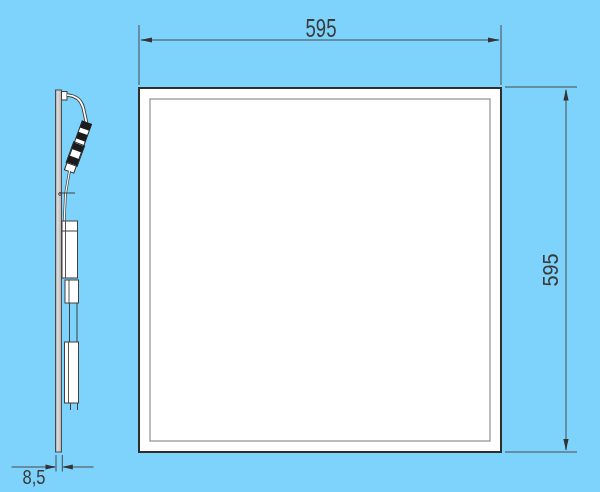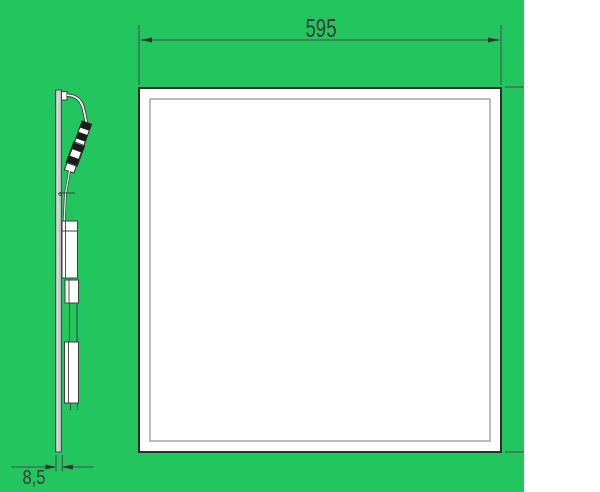--- a/index.html
+++ b/index.html
@@ -2,23 +2,23 @@
 <html><head>
 <meta charset="utf-8">
 <style>
   html, body {
     margin: 0;
     padding: 0;
     background: #ffffff;
   }
   .canvas {
     position: relative;
-    width: 524px;
+    width: 600px;
     height: 492px;
-    background: #22c55e;
+    background: #7dd3fc;
     font-family: "Liberation Sans", sans-serif;
     overflow: hidden;
     text-decoration: underline;
   }
   svg text {
     font-family: "Liberation Sans", sans-serif;
     fill: #3a3a3a;
   }
 </style>
 </head>

